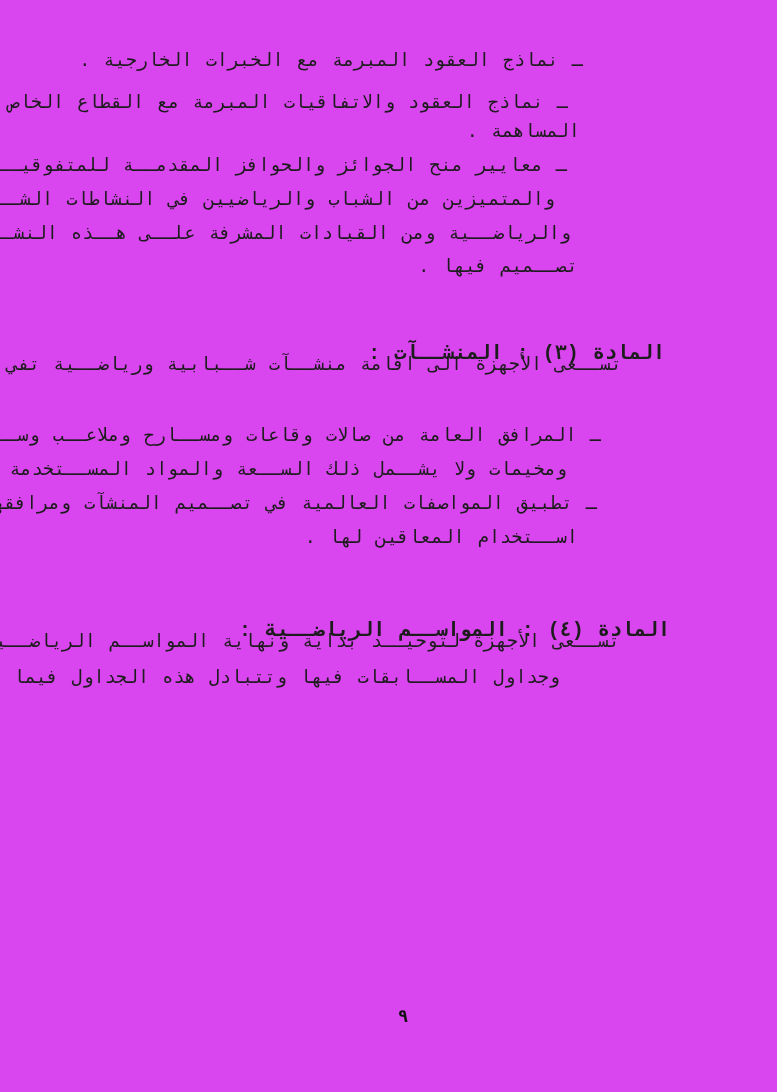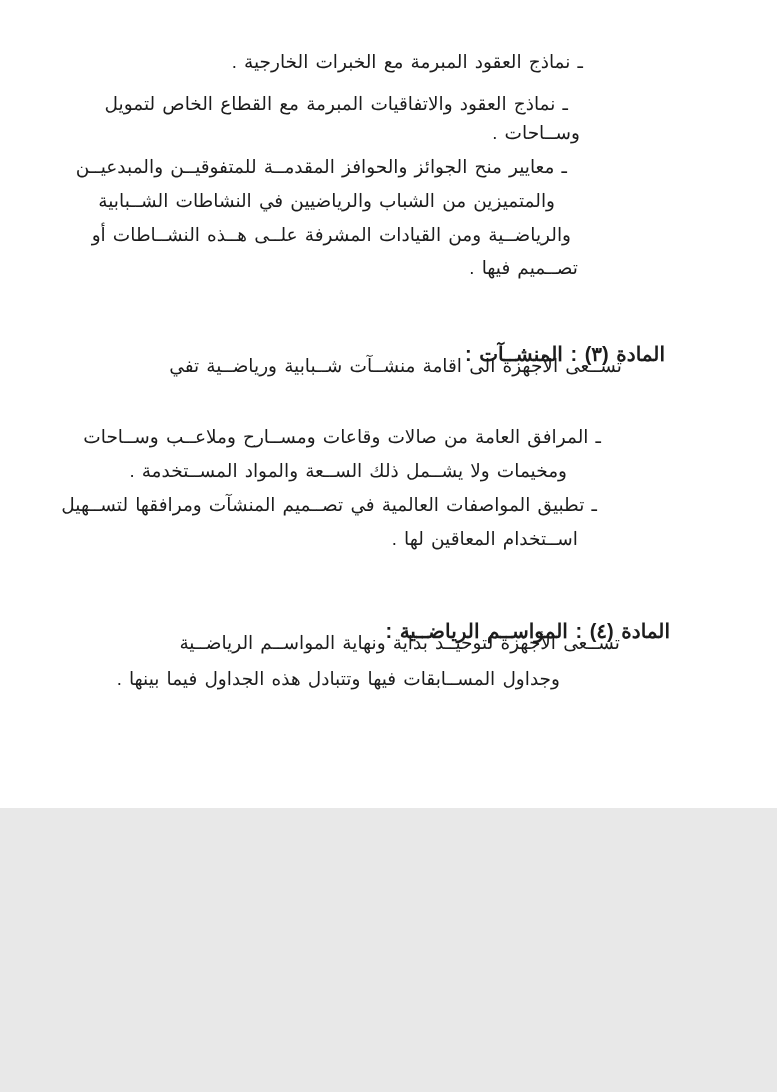--- a/index.html
+++ b/index.html
@@ -1,22 +1,22 @@
 <!DOCTYPE html>
 <html lang="ar" dir="rtl"><head>
 <meta charset="utf-8">
 <style>
   html,body{margin:0;padding:0;background:#e8e8e8;}
   .page{
     position:relative;
-    width:777px;height:808px;
+    width:777px;height:1092px;
     margin:0 auto;
-    background:#ffffff;
+    background:#d946ef;
     overflow:hidden;
-    font-family:Liberation Sans, sans-serif;
+    font-family:Liberation Mono, monospace;
     color:#1c1c1c;
     direction:rtl;
   }
   .line{
     position:absolute;
     white-space:nowrap;
     font-size:18.5px;
     line-height:26px;
     word-spacing:2px;
     text-align:right;
@@ -39,21 +39,21 @@
   }
 </style>
 </head>
 <body>
 
 <div class="page">
 
   <div class="line" style="top:49px;right:194px;">ـ نماذج العقود المبرمة مع الخبرات الخارجية .</div>
 
   <div class="line" style="top:91px;right:209px;">ـ نماذج العقود والاتفاقيات المبرمة مع القطاع الخاص  لتمويل</div>
-  <div class="line" style="top:120px;right:197px;">وســاحات .</div>
+  <div class="line" style="top:120px;right:197px;">المساهمة .</div>
 
   <div class="line" style="top:154px;right:210px;">ـ معايير منح الجوائز والحوافز المقدمــة للمتفوقيــن والمبدعيــن</div>
   <div class="line" style="top:188px;right:222px;">والمتميزين من الشباب والرياضيين في النشاطات الشــبابية</div>
   <div class="line" style="top:222px;right:206px;">والرياضــية ومن القيادات المشرفة علــى هــذه النشــاطات أو</div>
   <div class="line" style="top:255px;right:199px;">تصــميم فيها .</div>
 
   <div class="line heading" style="top:317px;right:112px;">المادة (٣) : المنشــآت :</div>
 
   <div class="line" style="top:353px;right:155px;">تســعى الأجهزة الى اقامة منشــآت شــبابية ورياضــية تفي</div>
 

